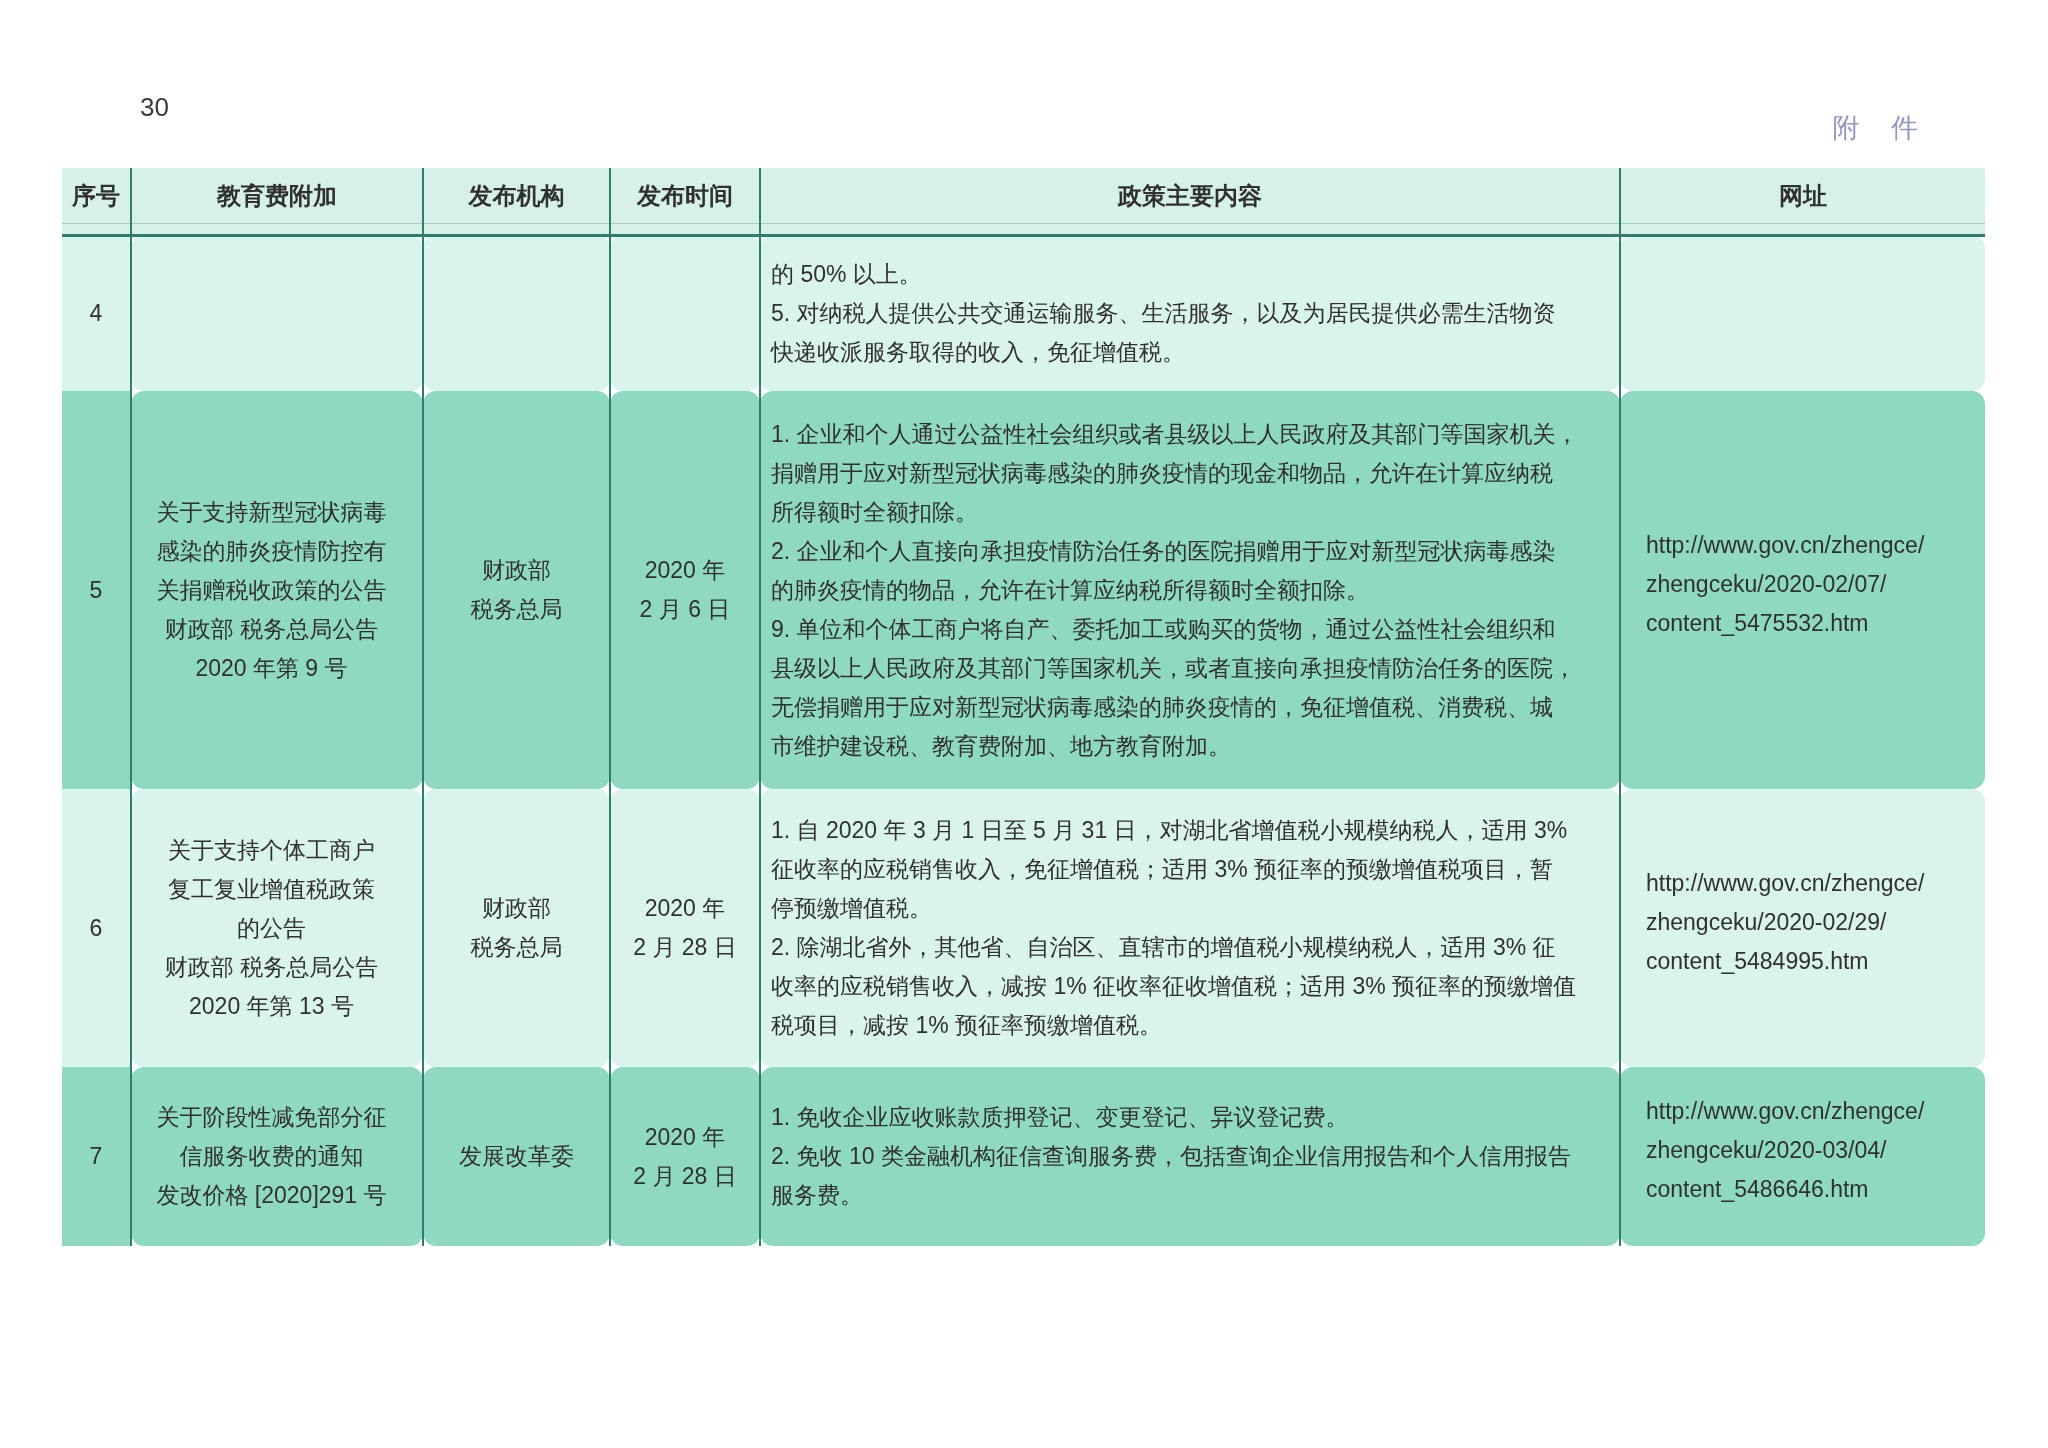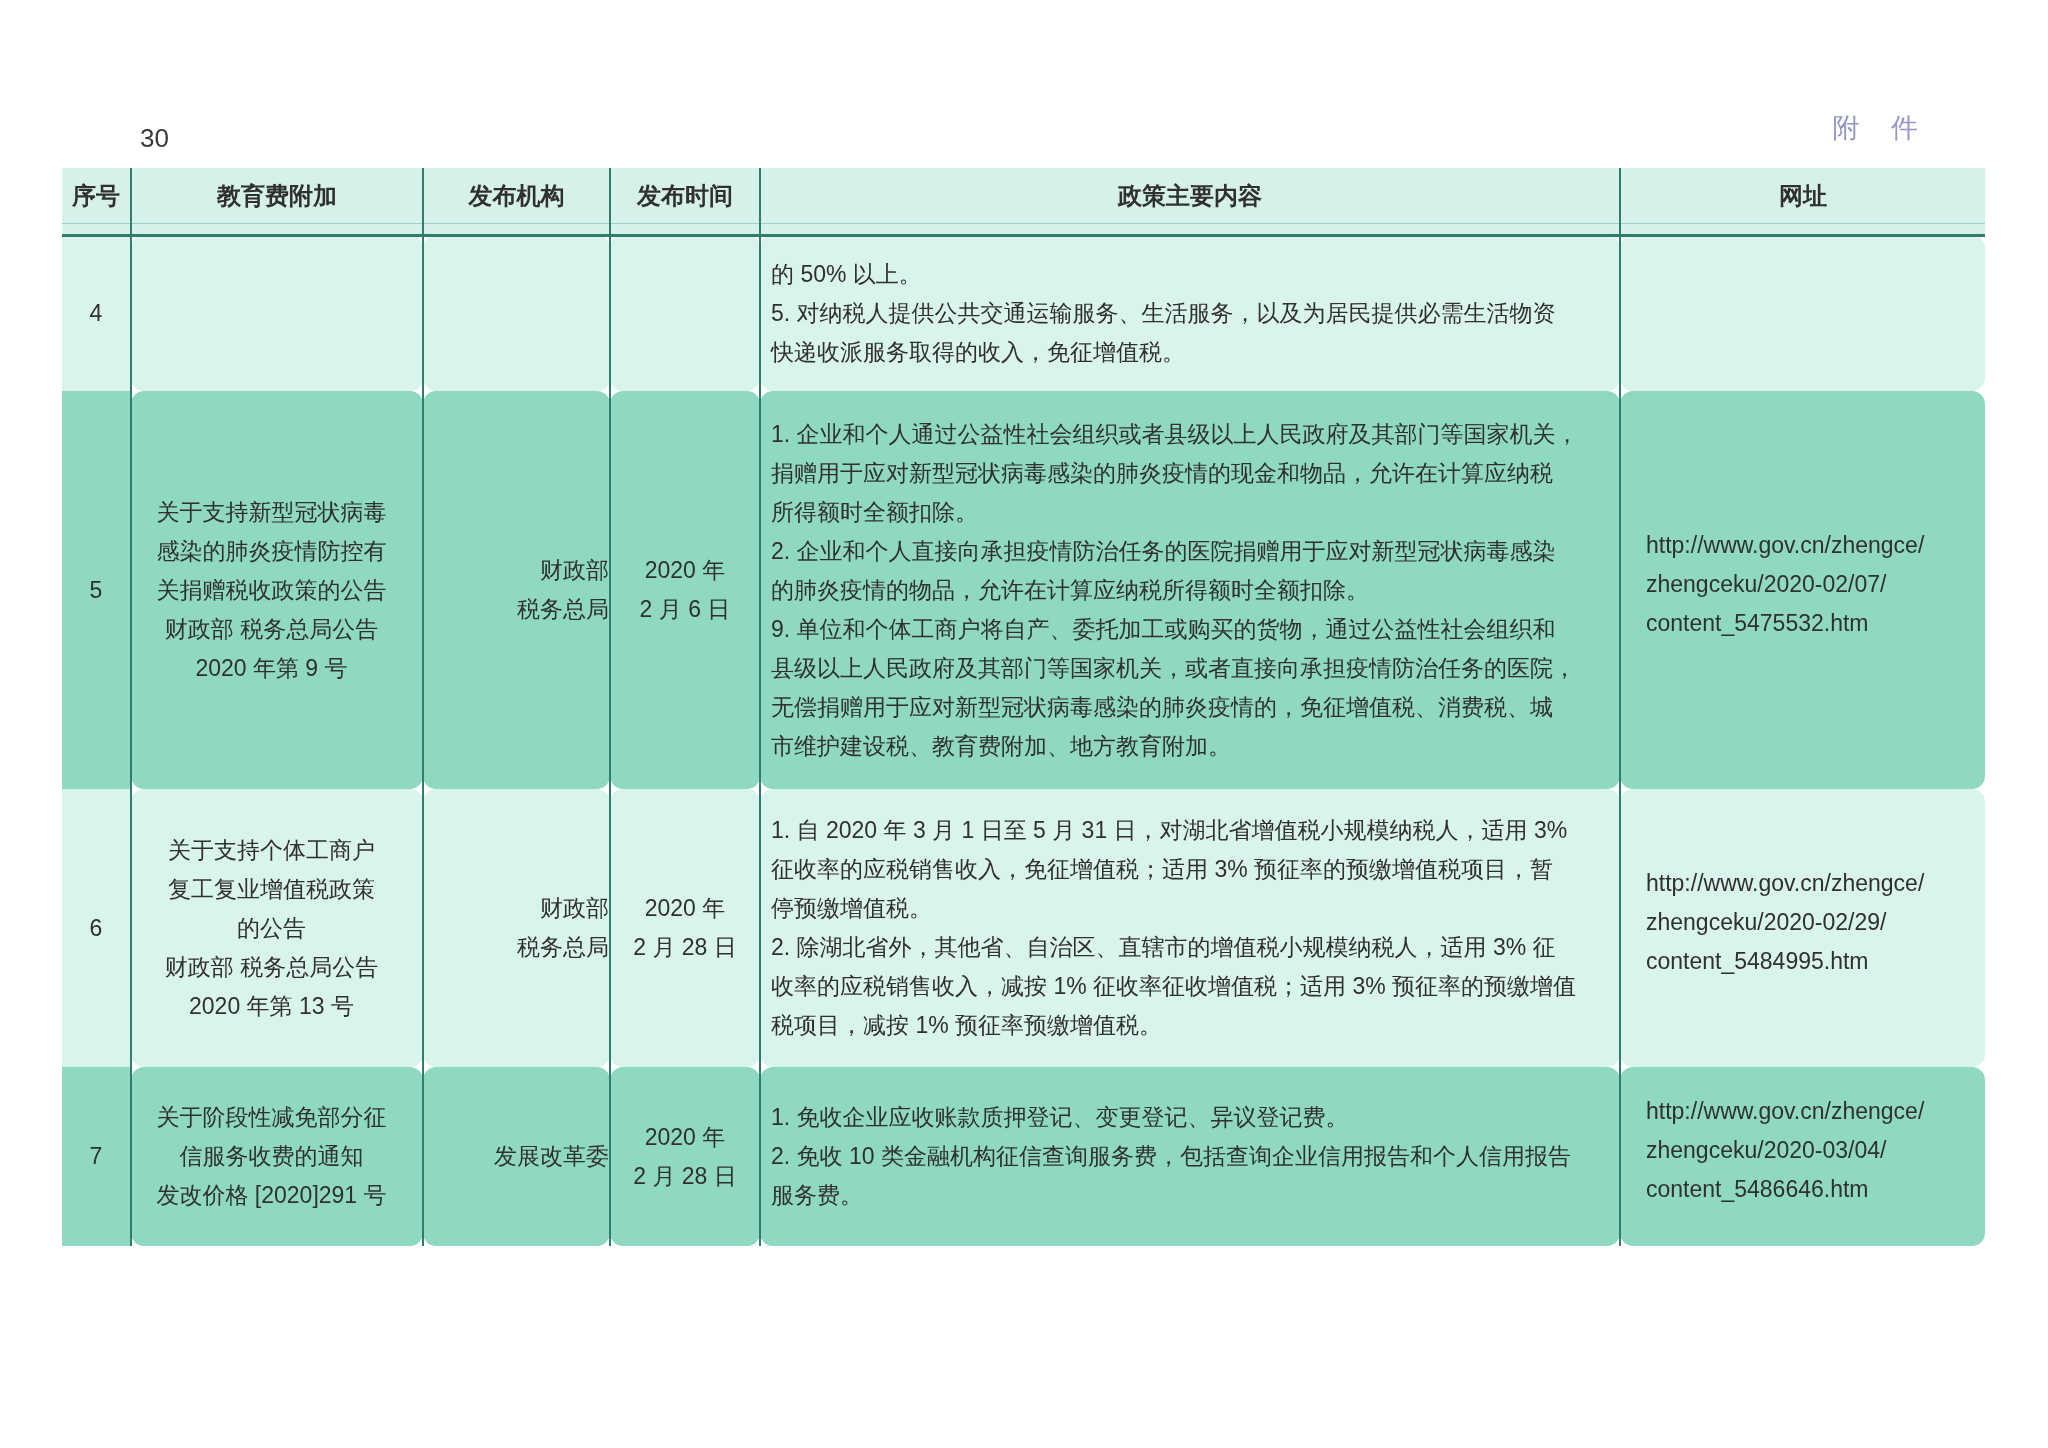--- a/index.html
+++ b/index.html
@@ -15,21 +15,21 @@
   html,body{margin:0;padding:0;}
   body{
     width:2048px;height:1448px;
     background:var(--page-bg);
     font-family:"Liberation Sans","DejaVu Sans",sans-serif;
     color:var(--text);
     position:relative;
   }
   .page-number{
     position:absolute;left:140px;top:92px;
-    font-size:26px;color:#3a3a3a;margin-top:31px;
+    font-size:26px;color:#3a3a3a;
   }
   .attachment-label{
     position:absolute;right:118px;top:88px;
     font-size:27px;letter-spacing:12px;
     color:var(--attachment);
     margin-top:22px;
   }
   table.policy-table{
     position:absolute;left:62px;top:168px;
     width:1923px;
@@ -60,21 +60,21 @@
     padding:0;
   }
   tr.row-light{background:var(--row-light);}
   tr.row-dark{background:var(--row-dark);}
   tr.r4{height:156px;}
   tr.r5{height:398px;}
   tr.r6{height:278px;}
   tr.r7{height:179px;}
   td.cell-no{text-align:center;padding:0;}
   td.cell-name{text-align:center;padding:0 32px 0 21px;}
-  td.cell-agency{text-align:right;padding:0;}
+  td.cell-agency{text-align:center;padding:0;}
   td.cell-date{text-align:center;padding:0;}
   td.cell-content{text-align:left;padding:4px 6px 4px 10px;}
   td.cell-url{text-align:left;padding:0 6px 12px 25px;}
   .pre{white-space:pre-line;border-radius:13px;}
 </style>
 </head>
 <body>
 
 <div class="page-number">30</div>
 <div class="attachment-label">附 件</div>

